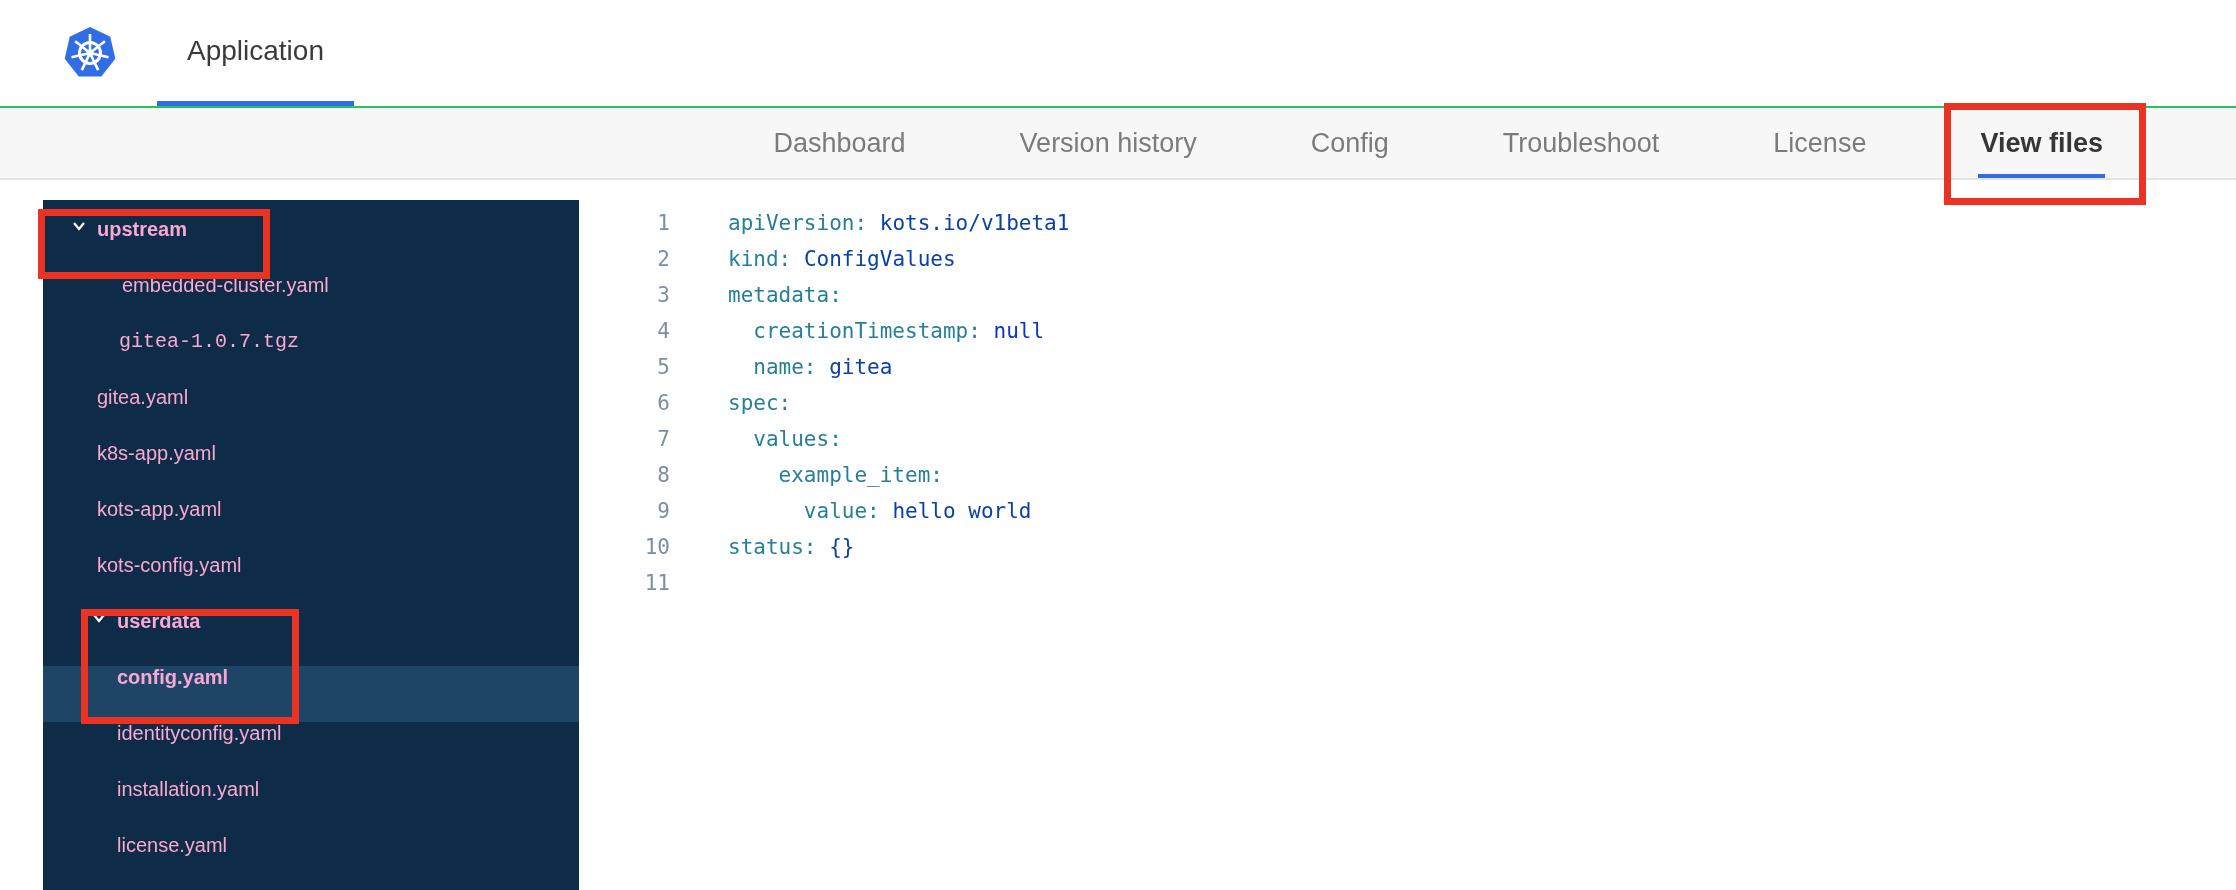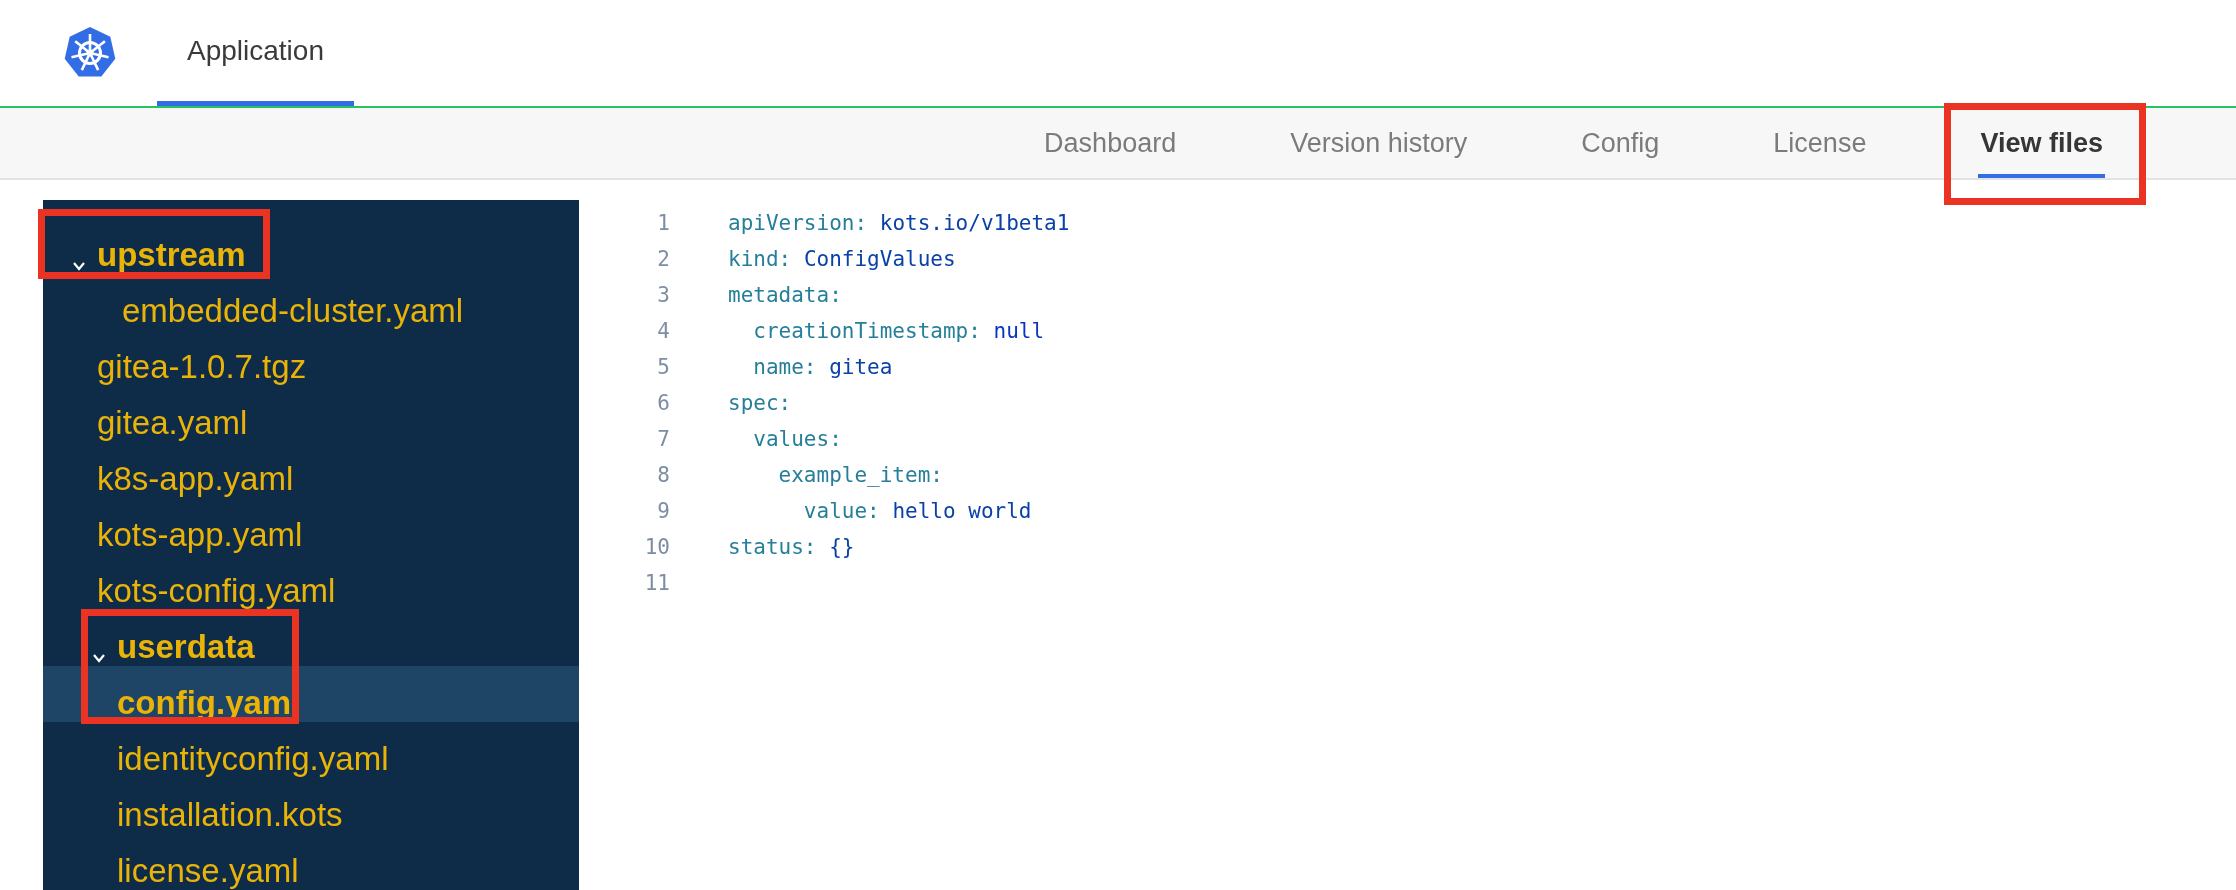--- a/index.html
+++ b/index.html
@@ -69,23 +69,23 @@
     position:absolute;
     left:43px; top:200px;
     width:536px; height:690px;
     background:var(--sidebar-bg, #0e2c48);
     padding-top:18px;
     overflow:hidden;
   }
   .tree-row {
     height:56px;
     display:flex;
-    align-items:flex-end;
-    font-size:33px;
-    color:#eab308;
+    align-items:flex-start;
+    font-size:20px;
+    color:#f9a8d4;
     cursor:pointer;
     white-space:nowrap;
   }
   .tree-row.folder { font-weight:bold; }
   .tree-row.selected { background:var(--sidebar-sel, #1f4566); font-weight:bold; }
   .chev { width:16px; height:16px; margin-right:10px; display:inline-flex; flex:0 0 auto; }
 
   
   .editor {
     position:absolute;
@@ -152,40 +152,43 @@
     <div class="subnav-item">
       <span>Dashboard</span>
     </div>
     <div class="subnav-item">
       <span>Version history</span>
     </div>
     <div class="subnav-item">
       <span>Config</span>
     </div>
     <div class="subnav-item">
+      <span>Troubleshoot</span>
+    </div>
+    <div class="subnav-item">
       <span>License</span>
     </div>
     <div class="subnav-item active">
       <span>View files</span>
     </div>
   </nav>
 
 <aside class="sidebar">
     <div class="tree-row folder" style="padding-left: 28px;">
       <span class="chev">
         <svg viewBox="0 0 16 16" width="16" height="16">
           <polyline points="3,5 8,11 13,5" fill="none" stroke="#ffffff" stroke-width="2.2"></polyline>
         </svg>
       </span>
       <span>upstream</span>
     </div>
     <div class="tree-row file" style="padding-left: 54px; margin-left: 25px;">
       <span>embedded-cluster.yaml</span>
     </div>
-    <div class="tree-row file" style="padding-left: 54px;">
+    <div class="tree-row file" style="padding-left: 76px; font-family: Liberation Mono, monospace;">
       <span>gitea-1.0.7.tgz</span>
     </div>
     <div class="tree-row file" style="padding-left: 54px;">
       <span>gitea.yaml</span>
     </div>
     <div class="tree-row file" style="padding-left: 54px;">
       <span>k8s-app.yaml</span>
     </div>
     <div class="tree-row file" style="padding-left: 54px;">
       <span>kots-app.yaml</span>
@@ -201,21 +204,21 @@
       </span>
       <span>userdata</span>
     </div>
     <div class="tree-row file selected" style="padding-left: 74px;">
       <span>config.yaml</span>
     </div>
     <div class="tree-row file" style="padding-left: 74px;">
       <span>identityconfig.yaml</span>
     </div>
     <div class="tree-row file" style="padding-left: 74px;">
-      <span>installation.kots</span>
+      <span>installation.yaml</span>
     </div>
     <div class="tree-row file" style="padding-left: 74px;">
       <span>license.yaml</span>
     </div>
   </aside>
 
 <main class="editor">
     <div class="code-line">
       <span class="ln">1</span>
       <span class="lc"><span class="tok-key">apiVersion:</span><span class="tok-p"> </span><span class="tok-val">kots.io/v1beta1</span></span>

